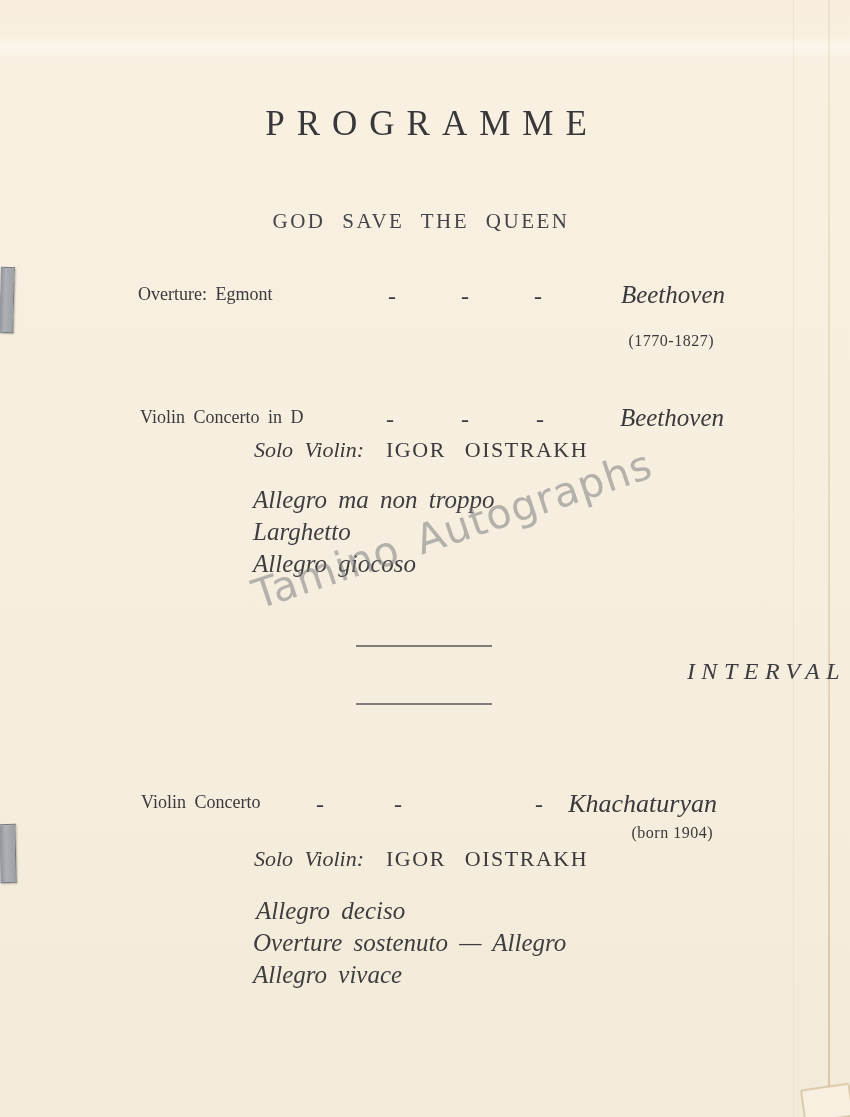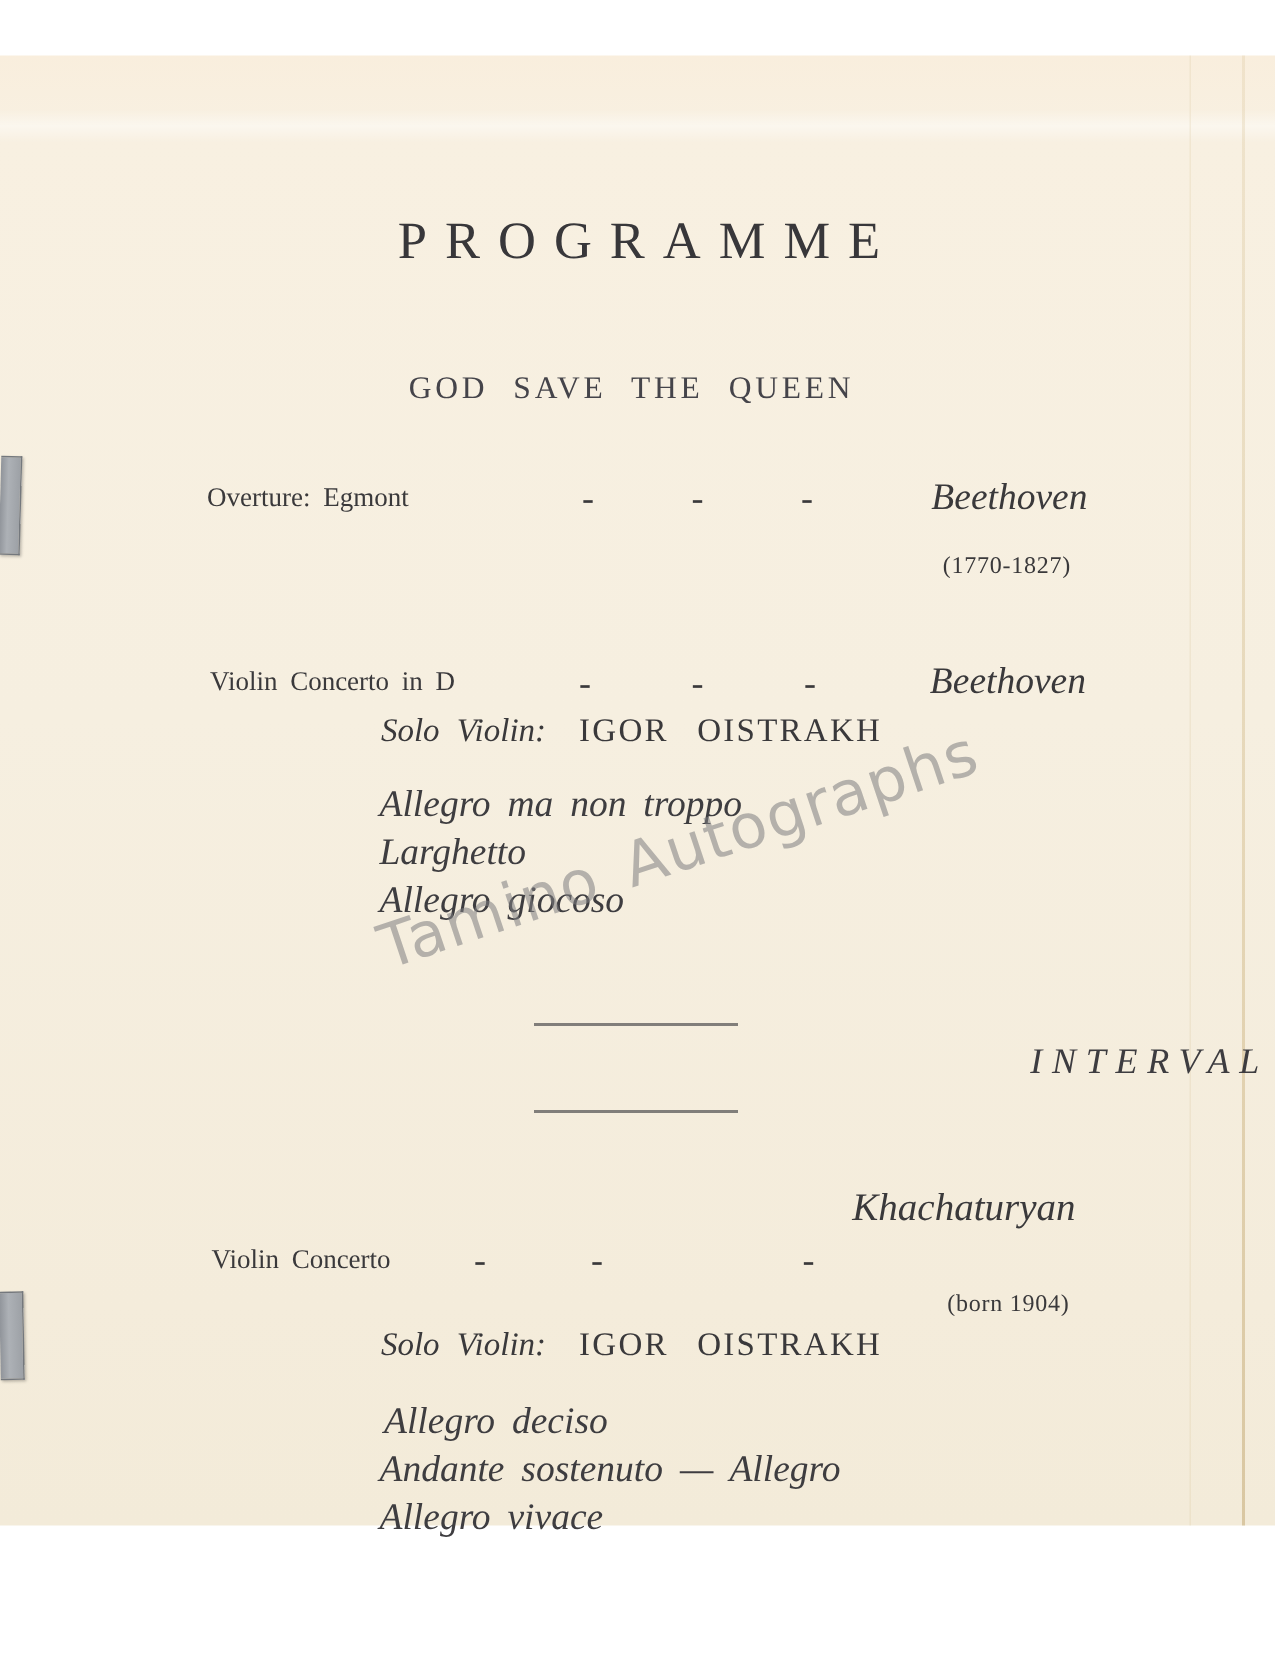--- a/index.html
+++ b/index.html
@@ -2,25 +2,24 @@
 <html><head>
 <meta charset="utf-8">
 <style>
   html,body{margin:0;padding:0;}
   body{
     width:850px;height:1117px;
     font-family:"Liberation Serif","DejaVu Serif",serif;
     overflow:hidden;
   }
   .page{
-    position:relative;width:850px;height:980px;
+    position:relative;width:850px;height:1117px;
     background:
       linear-gradient(180deg,#f9eedd 0%,#f8f0e1 5%,#f6efe0 45%,#f4ecdb 85%,#f3ebd9 100%);
     color:#3a393b;
-    margin-top:37px;
   }
   
   .sheen{
     position:absolute;left:0;top:36px;width:100%;height:22px;
     background:linear-gradient(180deg,rgba(255,255,255,0) 0%,rgba(255,255,255,.45) 50%,rgba(255,255,255,0) 100%);
     pointer-events:none;
   }
   .edge-line{
     position:absolute;top:0;bottom:0;left:828px;width:2px;
     background:linear-gradient(180deg,rgba(214,192,146,.25),rgba(214,192,146,.55) 60%,rgba(200,175,125,.6));
@@ -131,26 +130,26 @@
   <div class="watermark">Tamino Autographs</div>
 
   <div class="interval-rule" style="top:645px;"></div>
   <div class="line interval-label">INTERVAL</div>
   <div class="interval-rule" style="top:703px;"></div>
 
   <div class="line work-title" style="left:141px;top:792px;">Violin Concerto</div>
   <span class="dash" style="left:316px;top:791px;">-</span>
   <span class="dash" style="left:394px;top:791px;">-</span>
   <span class="dash" style="left:535px;top:791px;">-</span>
-  <div class="line composer" style="right:133px;top:753px;font-size:26px;">Khachaturyan</div>
+  <div class="line composer" style="right:133px;top:789px;font-size:26px;">Khachaturyan</div>
   <div class="line dates" style="right:137px;top:824px;">(born 1904)</div>
 
   <div class="line solo-line" style="top:846px;">
     <span class="solo-label">Solo Violin:</span>
     <span>&nbsp;&nbsp;</span>
     <span class="solo-name">IGOR OISTRAKH</span>
   </div>
 
   <div class="line movement" style="left:256px;top:897px;">Allegro deciso</div>
-  <div class="line movement" style="left:253px;top:929px;">Andante sostenuto — Allegro</div>
+  <div class="line movement" style="left:253px;top:929px;">Overture sostenuto — Allegro</div>
   <div class="line movement" style="left:253px;top:961px;">Allegro vivace</div>
 
 </div>
 
 </body></html>

